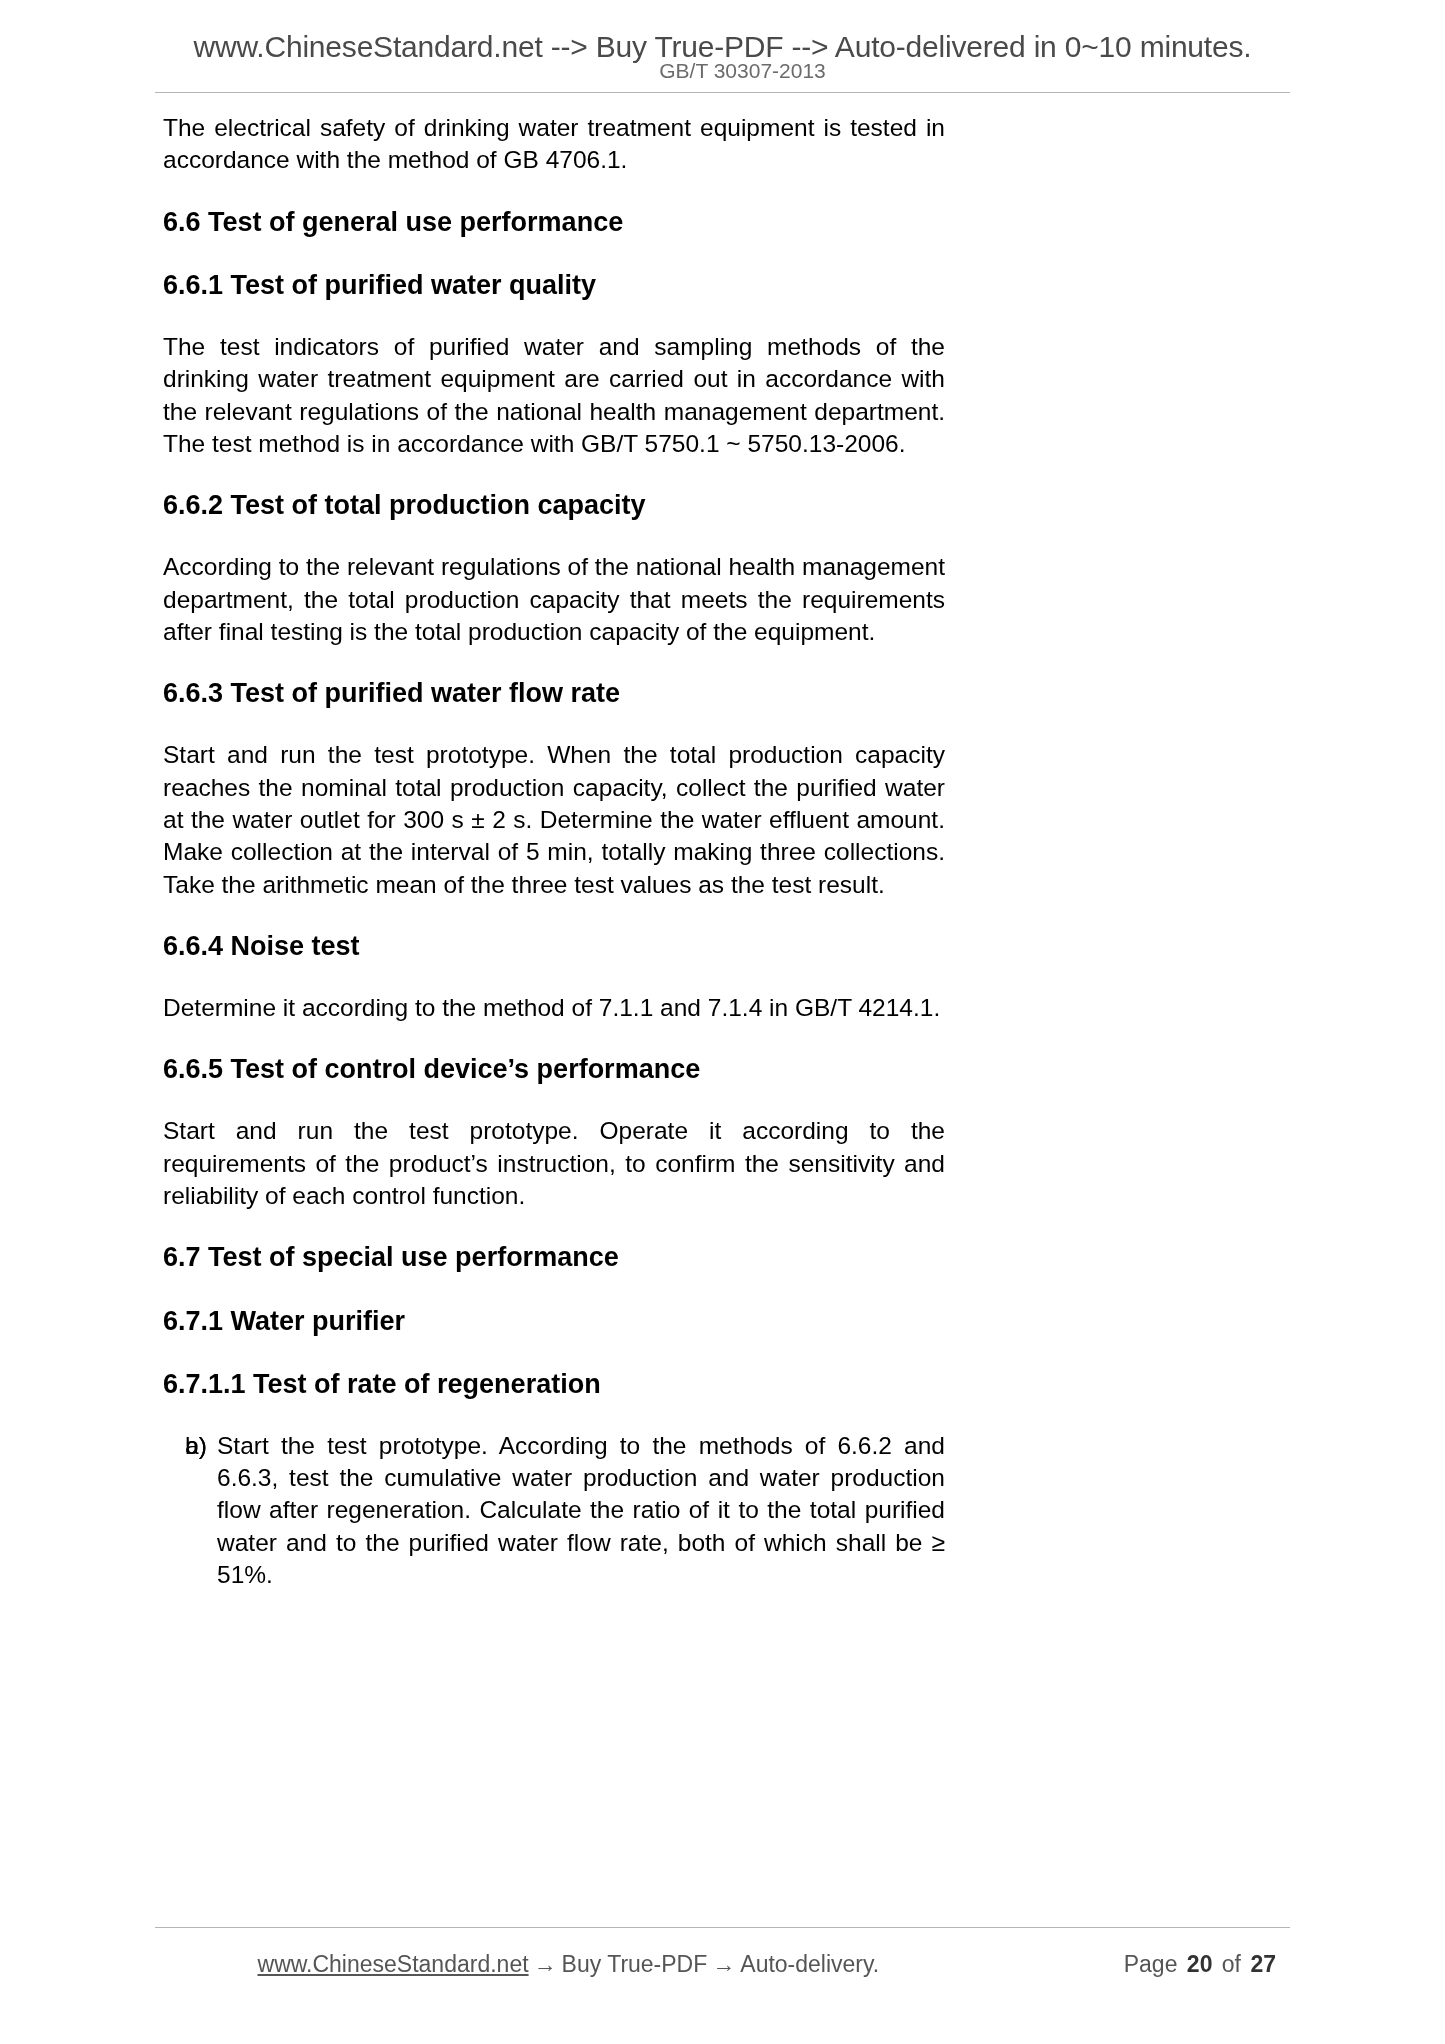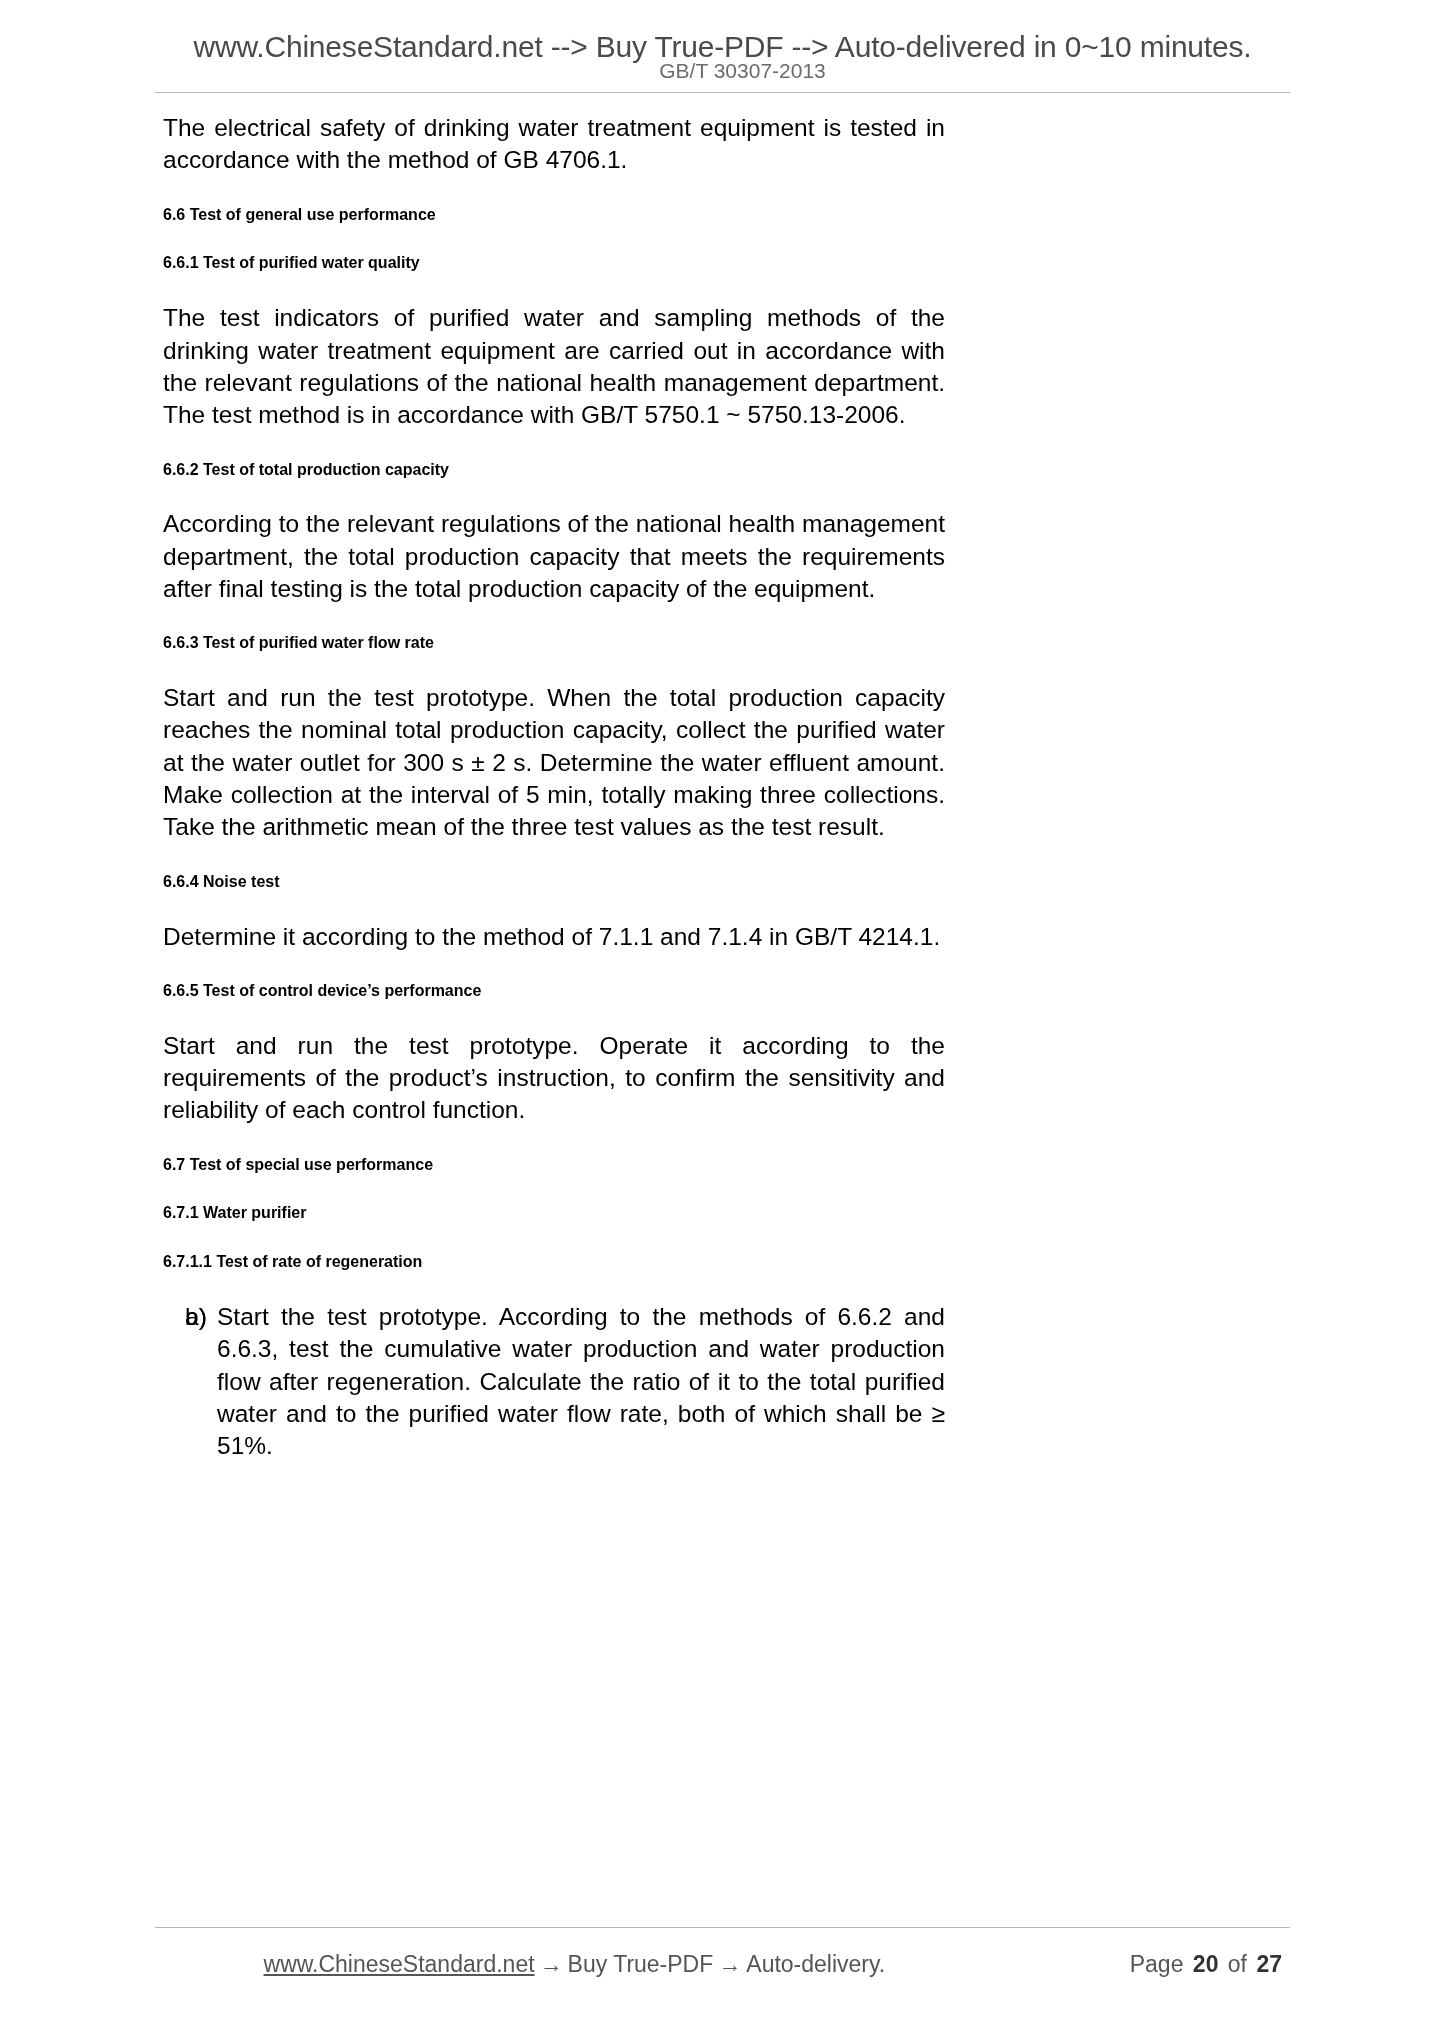--- a/index.html
+++ b/index.html
@@ -64,21 +64,21 @@
   p.body-text {
     font-size: 24.5px;
     line-height: 1.32;
     margin: 0 0 28px 0;
     text-align: justify;
     text-justify: inter-word;
     color: #000;
   }
 
   h3.heading {
-    font-size: 16px;
+    font-size: 27px;
     font-weight: bold;
     line-height: 1.3;
     margin: 0 0 28px 0;
     color: #000;
   }
 
   ol.alpha-list {
     list-style: none;
     margin: 0;
     padding: 0;
@@ -105,21 +105,21 @@
     position: absolute;
     bottom: 116px;
     left: 155px;
     width: 1135px;
     height: 1px;
     background: #b5b5b5;
   }
   .page-footer {
     position: absolute;
     bottom: 66px;
-    left: 163px;
+    left: 157px;
     width: 1122px;
     display: flex;
     align-items: baseline;
     font-size: 23px;
     color: #555555;
   }
   .footer-left {
     flex: 1 1 auto;
     text-align: center;
     padding-right: 120px;

